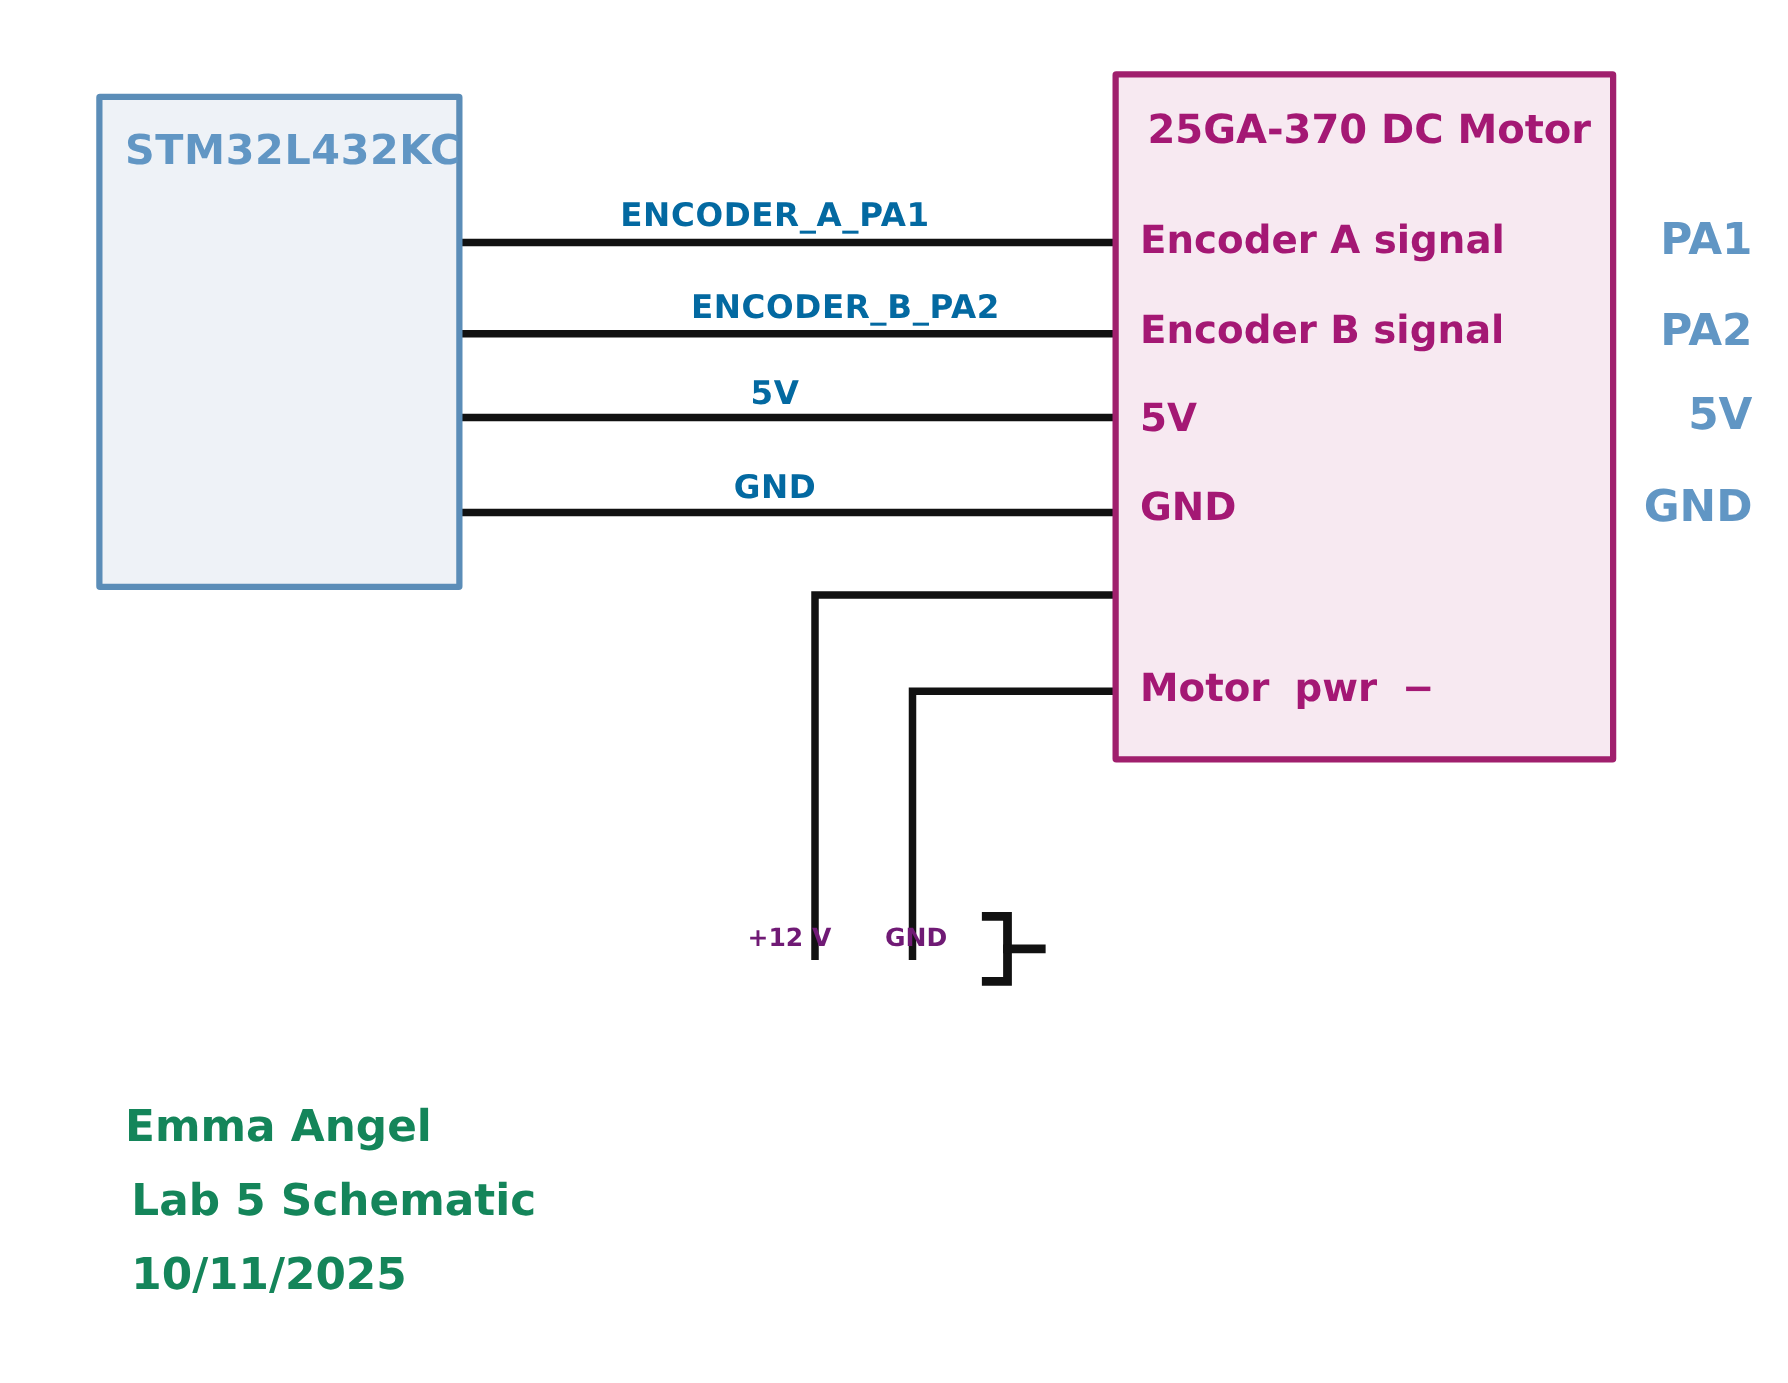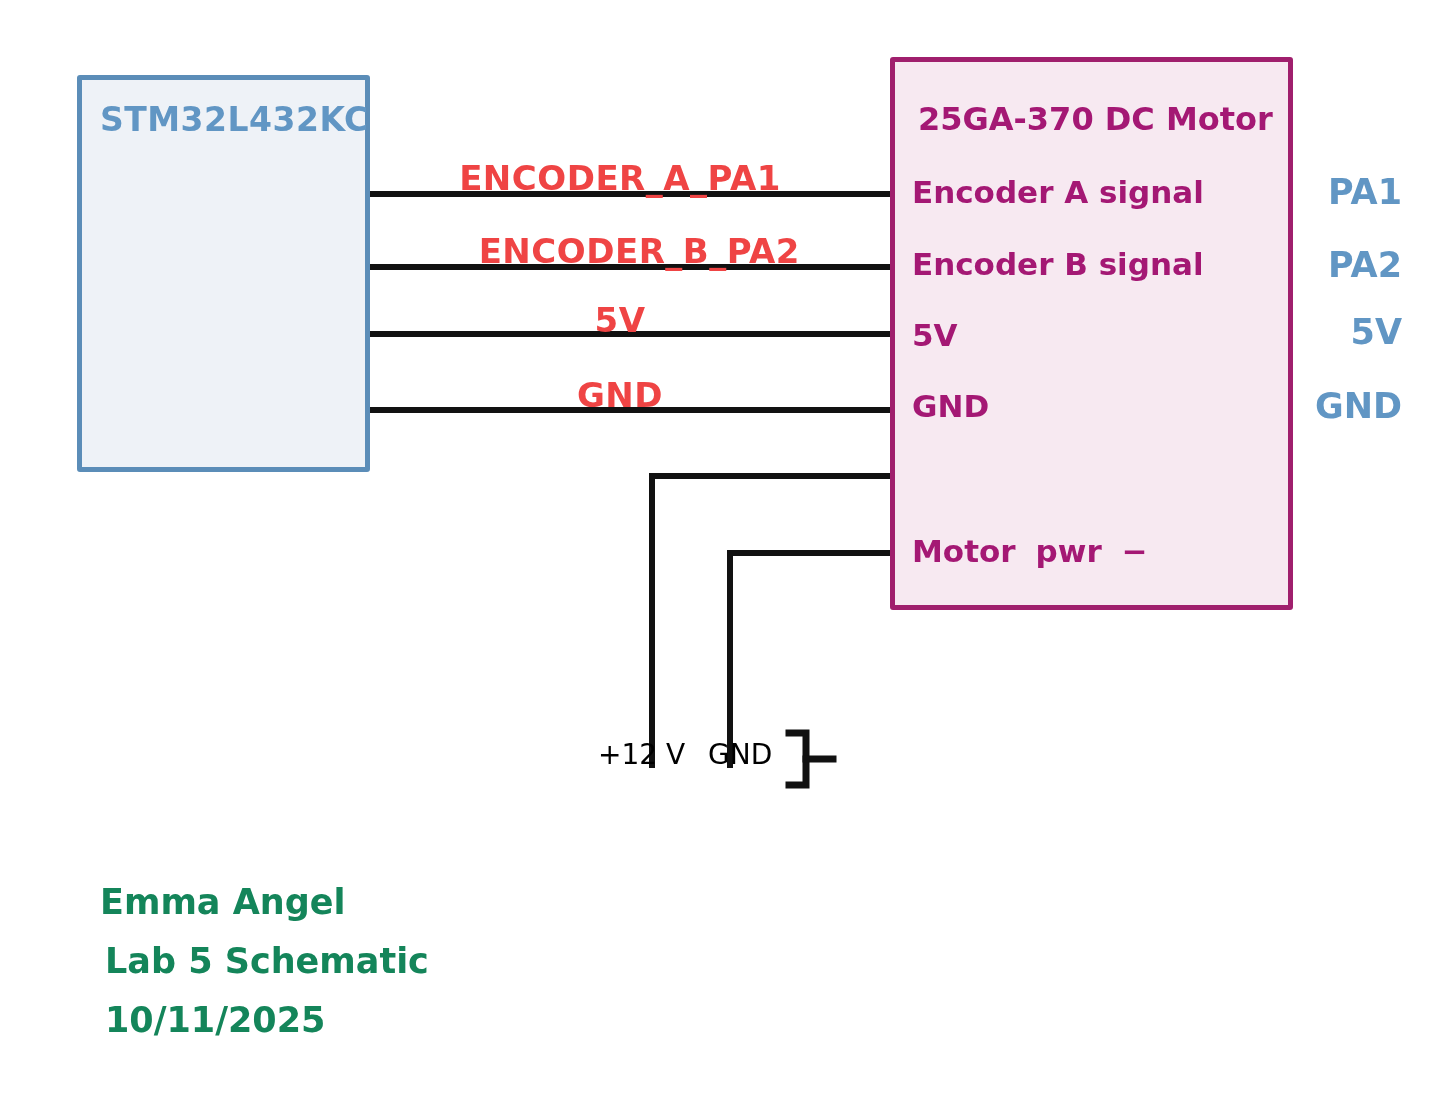--- a/index.html
+++ b/index.html
@@ -72,21 +72,21 @@
     width: 403px;
     height: 553px;
     box-sizing: border-box;
     background: #f7e9f1;
     border: 5px solid #a01f6d;
     border-radius: 3px;
   }
   .motor-title {
     position: absolute;
     left: 918px;
-    top: 100px;
+    top: 84px;
     font-family: "DejaVu Sans", sans-serif;
     font-size: 32px;
     font-weight: 600;
     color: #a41874;
     white-space: nowrap;
   }
   .motor-pin {
     position: absolute;
     left: 912px;
     font-family: "DejaVu Sans", sans-serif;
@@ -94,35 +94,35 @@
     font-weight: 600;
     color: #a41874;
     white-space: nowrap;
   }
   .motor-pin .sp { display: inline-block; width: 20px; }
 
   
   .net-label {
     position: absolute;
     font-family: "DejaVu Sans", sans-serif;
-    font-size: 34px;
+    font-size: 26px;
     font-weight: 700;
-    color: #ef4444;
+    color: #0369a1;
     letter-spacing: 0.5px;
     white-space: nowrap;
     text-align: center;
   }
 
   
   .psu-label {
     position: absolute;
     font-family: "DejaVu Sans", sans-serif;
-    font-size: 28px;
-    font-weight: 400;
-    color: #000000;
+    font-size: 20px;
+    font-weight: 700;
+    color: #701a75;
     white-space: nowrap;
   }
   .psu-caption {
     position: absolute;
     left: 838px;
     top: 733px;
     font-family: "DejaVu Sans", sans-serif;
     font-size: 30px;
     font-weight: 700;
     color: #111111;

